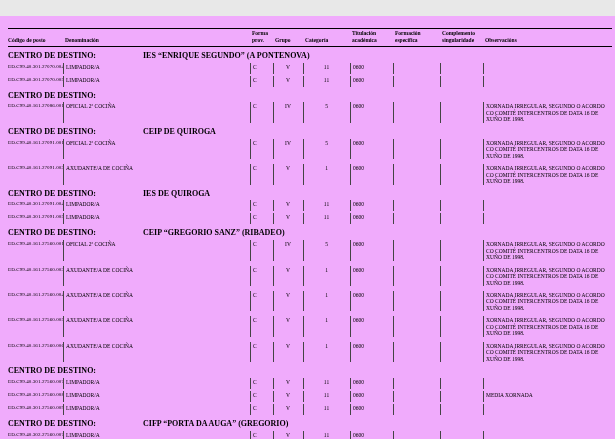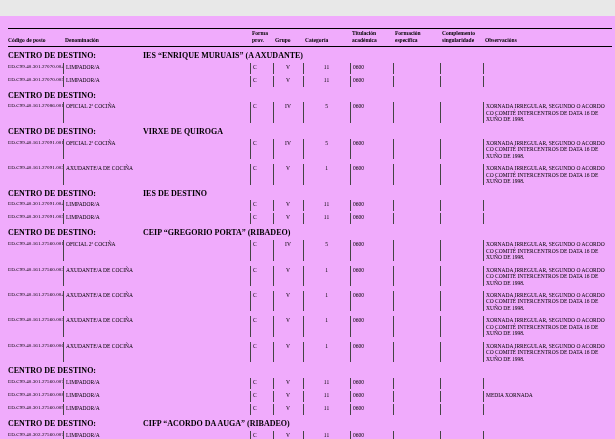--- a/index.html
+++ b/index.html
@@ -58,21 +58,21 @@
 académica</div>
     <div class="hcell c-form">Formación
 específica</div>
     <div class="hcell c-comp">Complemento
 singularidade</div>
     <div class="hcell c-obs">Observacións</div>
   </div>
   <div id="tbody">
       <div class="section-title">
         <span class="stlabel">CENTRO DE DESTINO:</span>
-        <span>IES “ENRIQUE MURUAIS” (A AXUDANTE)</span>
+        <span>IES “ENRIQUE SEGUNDO” (A PONTENOVA)</span>
       </div>
       <div class="row">
         <div class="cell c-codigo">ED.C99.40.301.27070.004</div>
         <div class="cell c-denom b">LIMPADOR/A</div>
         <div class="cell c-forma b">C</div>
         <div class="cell c-grupo b center">V</div>
         <div class="cell c-cat b center">11</div>
         <div class="cell c-tit b">0600</div>
         <div class="cell c-form b"></div>
         <div class="cell c-comp b"></div>
@@ -98,21 +98,21 @@
         <div class="cell c-forma b">C</div>
         <div class="cell c-grupo b center">IV</div>
         <div class="cell c-cat b center">5</div>
         <div class="cell c-tit b">0600</div>
         <div class="cell c-form b"></div>
         <div class="cell c-comp b"></div>
         <div class="cell c-obs b">XORNADA IRREGULAR, SEGUNDO O ACORDO CO COMITÉ INTERCENTROS DE DATA 16 DE XUÑO DE 1998.</div>
       </div>
       <div class="section-title">
         <span class="stlabel">CENTRO DE DESTINO:</span>
-        <span>VIRXE DE QUIROGA</span>
+        <span>CEIP DE QUIROGA</span>
       </div>
       <div class="row has-obs">
         <div class="cell c-codigo">ED.C99.40.161.27091.001</div>
         <div class="cell c-denom b">OFICIAL 2ª COCIÑA</div>
         <div class="cell c-forma b">C</div>
         <div class="cell c-grupo b center">IV</div>
         <div class="cell c-cat b center">5</div>
         <div class="cell c-tit b">0600</div>
         <div class="cell c-form b"></div>
         <div class="cell c-comp b"></div>
@@ -124,21 +124,21 @@
         <div class="cell c-forma b">C</div>
         <div class="cell c-grupo b center">V</div>
         <div class="cell c-cat b center">1</div>
         <div class="cell c-tit b">0600</div>
         <div class="cell c-form b"></div>
         <div class="cell c-comp b"></div>
         <div class="cell c-obs b">XORNADA IRREGULAR, SEGUNDO O ACORDO CO COMITÉ INTERCENTROS DE DATA 16 DE XUÑO DE 1998.</div>
       </div>
       <div class="section-title">
         <span class="stlabel">CENTRO DE DESTINO:</span>
-        <span>IES DE DESTINO</span>
+        <span>IES DE QUIROGA</span>
       </div>
       <div class="row">
         <div class="cell c-codigo">ED.C99.40.301.27091.004</div>
         <div class="cell c-denom b">LIMPADOR/A</div>
         <div class="cell c-forma b">C</div>
         <div class="cell c-grupo b center">V</div>
         <div class="cell c-cat b center">11</div>
         <div class="cell c-tit b">0600</div>
         <div class="cell c-form b"></div>
         <div class="cell c-comp b"></div>
@@ -150,21 +150,21 @@
         <div class="cell c-forma b">C</div>
         <div class="cell c-grupo b center">V</div>
         <div class="cell c-cat b center">11</div>
         <div class="cell c-tit b">0600</div>
         <div class="cell c-form b"></div>
         <div class="cell c-comp b"></div>
         <div class="cell c-obs b"></div>
       </div>
       <div class="section-title">
         <span class="stlabel">CENTRO DE DESTINO:</span>
-        <span>CEIP “GREGORIO PORTA” (RIBADEO)</span>
+        <span>CEIP “GREGORIO SANZ” (RIBADEO)</span>
       </div>
       <div class="row has-obs">
         <div class="cell c-codigo">ED.C99.40.161.27560.001</div>
         <div class="cell c-denom b">OFICIAL 2ª COCIÑA</div>
         <div class="cell c-forma b">C</div>
         <div class="cell c-grupo b center">IV</div>
         <div class="cell c-cat b center">5</div>
         <div class="cell c-tit b">0600</div>
         <div class="cell c-form b"></div>
         <div class="cell c-comp b"></div>
@@ -245,21 +245,21 @@
         <div class="cell c-forma b">C</div>
         <div class="cell c-grupo b center">V</div>
         <div class="cell c-cat b center">11</div>
         <div class="cell c-tit b">0600</div>
         <div class="cell c-form b"></div>
         <div class="cell c-comp b"></div>
         <div class="cell c-obs b"></div>
       </div>
       <div class="section-title">
         <span class="stlabel">CENTRO DE DESTINO:</span>
-        <span>CIFP “ACORDO DA AUGA” (RIBADEO)</span>
+        <span>CIFP “PORTA DA AUGA” (GREGORIO)</span>
       </div>
       <div class="row">
         <div class="cell c-codigo">ED.C99.40.302.27560.007</div>
         <div class="cell c-denom b">LIMPADOR/A</div>
         <div class="cell c-forma b">C</div>
         <div class="cell c-grupo b center">V</div>
         <div class="cell c-cat b center">11</div>
         <div class="cell c-tit b">0600</div>
         <div class="cell c-form b"></div>
         <div class="cell c-comp b"></div>

